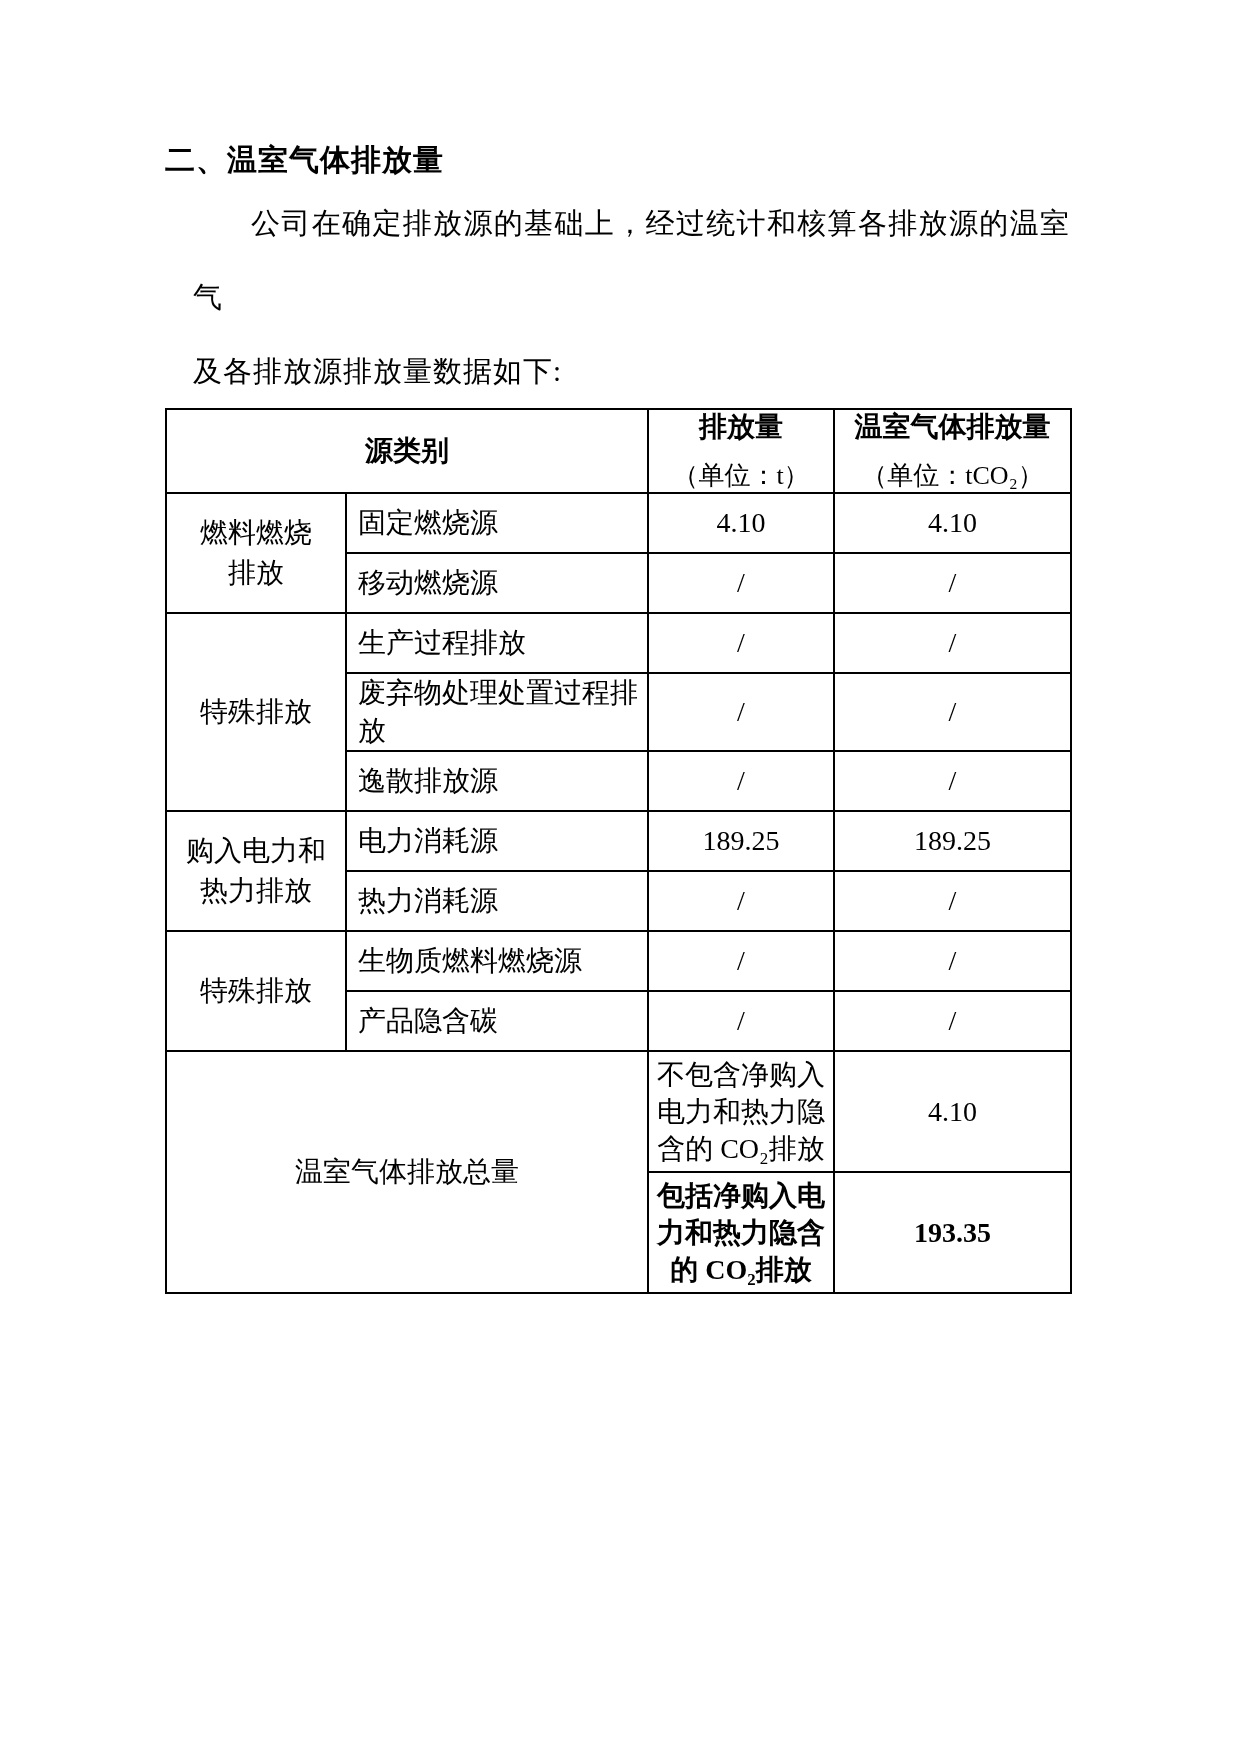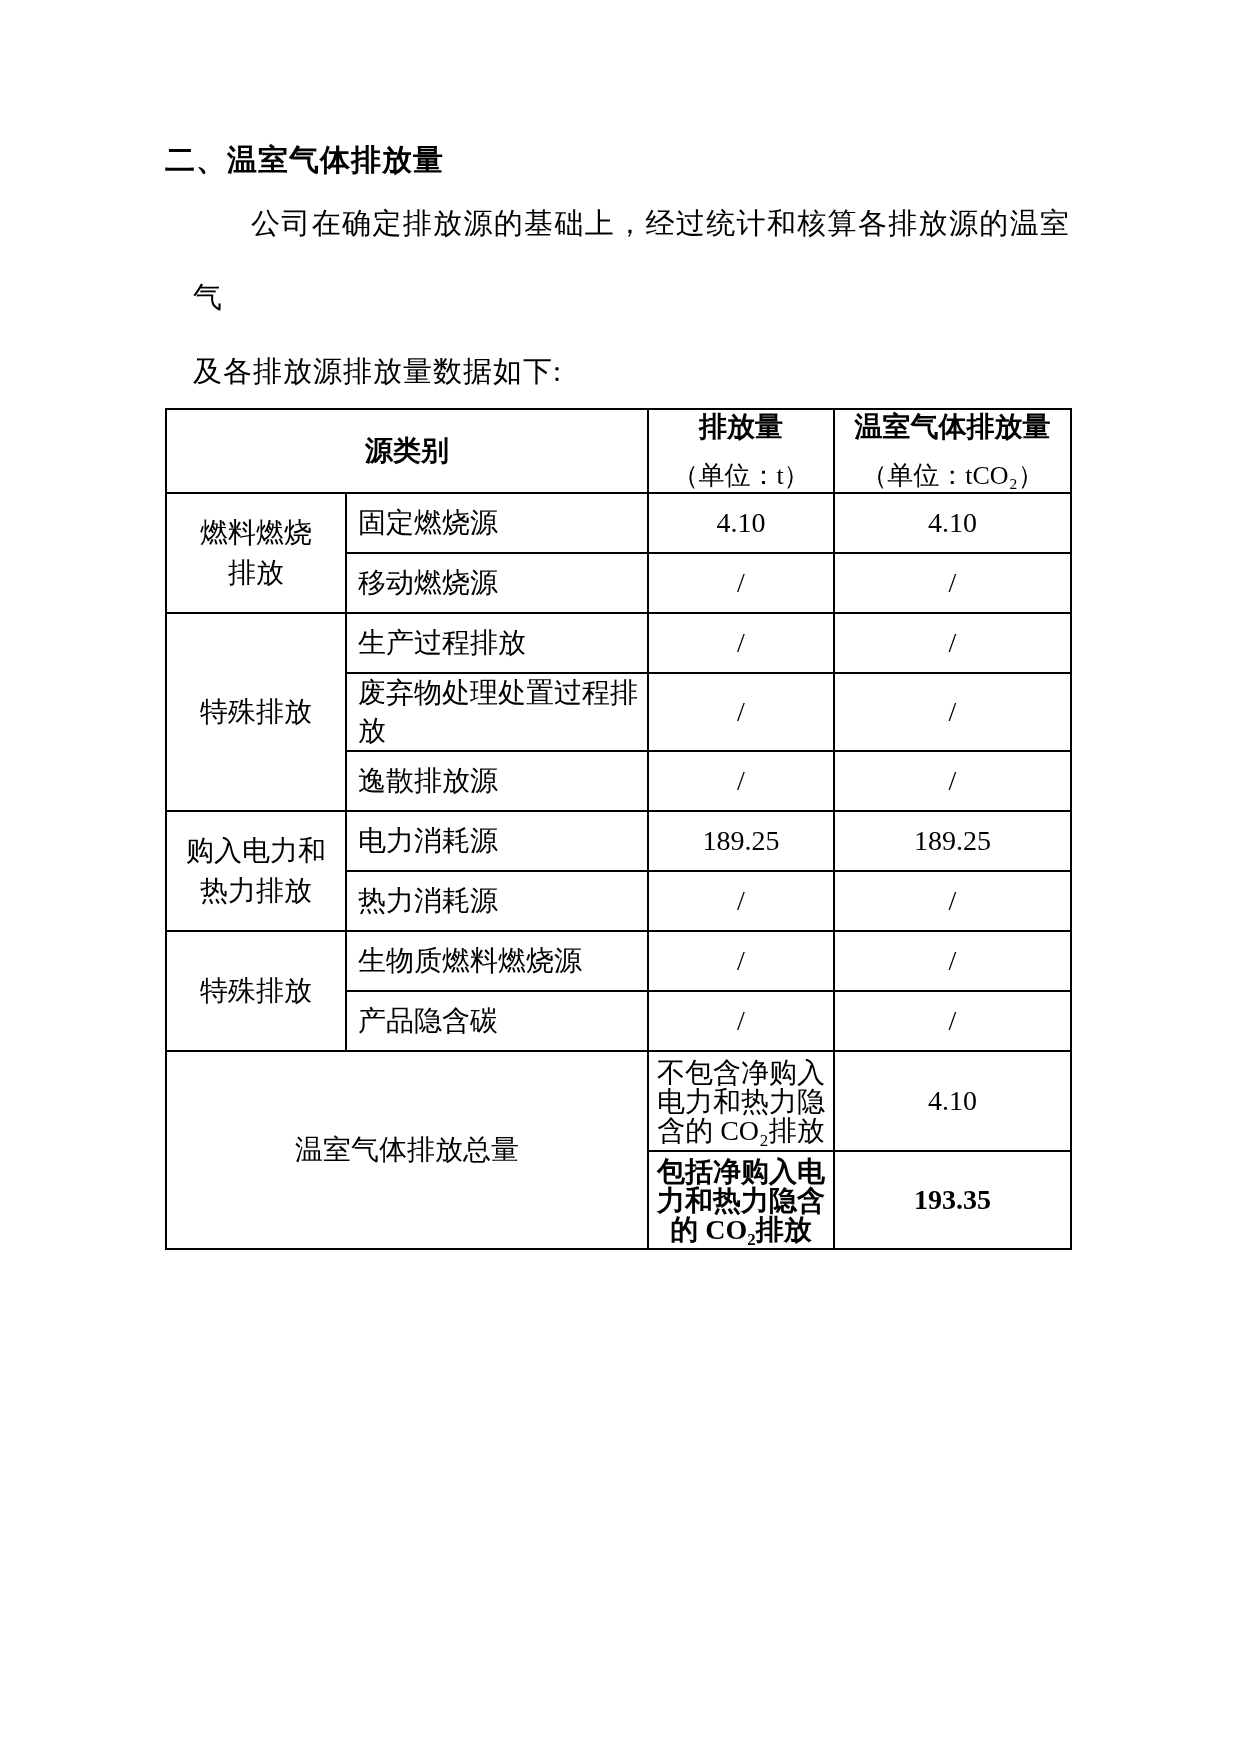--- a/index.html
+++ b/index.html
@@ -61,21 +61,21 @@
     padding-left: 11px;
     height: 60px;
   }
   td.val { text-align: center; height: 60px; }
   tr.total-row-1 td { height: 100px; }
   tr.total-row-2 td { height: 98px; font-weight: bold; }
   td.total-label { text-align: center; }
   td.total-desc {
     text-align: center;
     white-space: pre-line;
-    line-height: 29px;
+    line-height: 37px;
     padding: 4px 0;
   }
   td.total-val { text-align: center; }
 </style>
 </head>
 <body>
 
 <div class="page">
   <div class="content">
 

